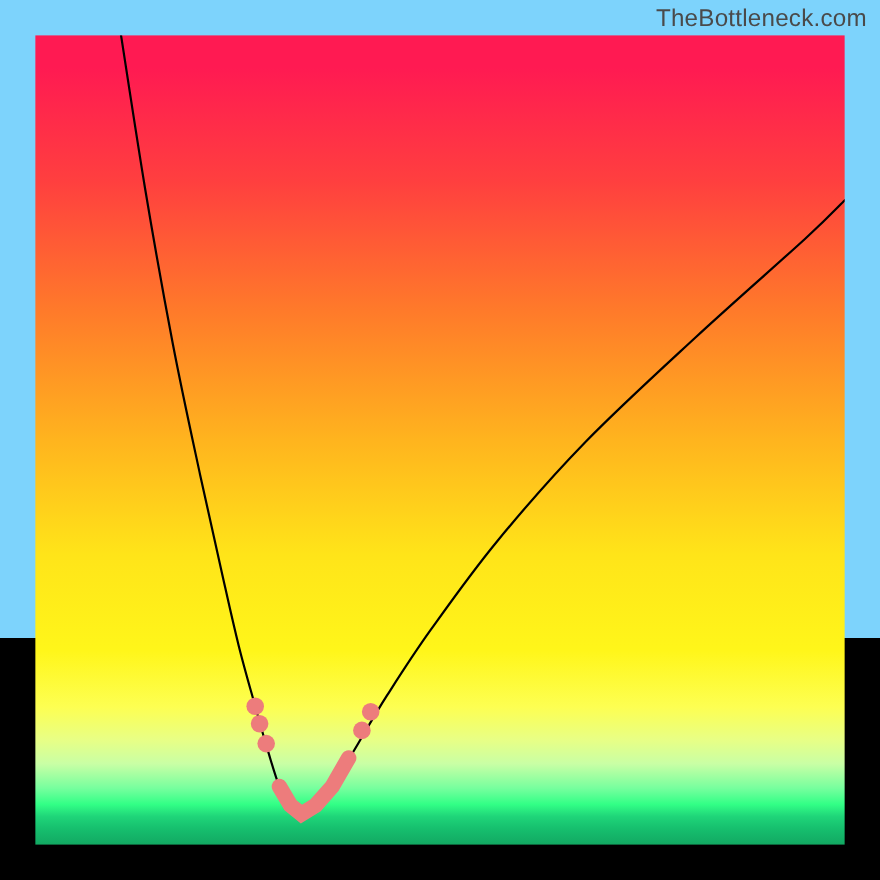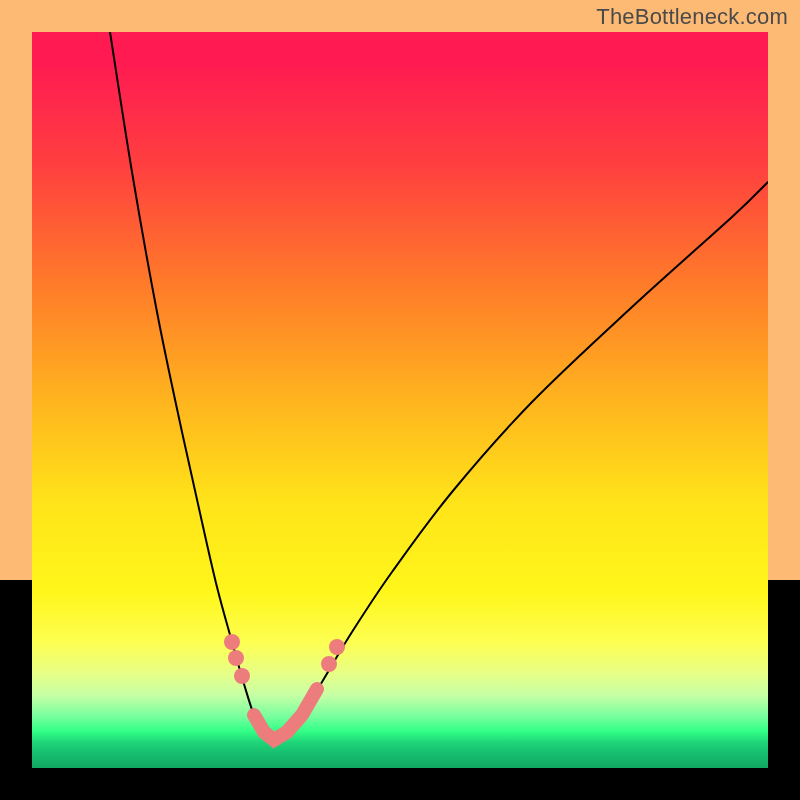--- a/index.html
+++ b/index.html
@@ -8,21 +8,21 @@
     width: 800px;
     height: 800px;
     background: #000;
     overflow: hidden;
     font-family: Arial, Helvetica, sans-serif;
   }
   .frame {
     position: relative;
     width: 800px;
     height: 580px;
-    background: #fdba74;
+    background: #7dd3fc;
   }
   .watermark {
     position: absolute;
     top: 4px;
     right: 12px;
     color: #4a4a4a;
     font-size: 22px;
     font-weight: 500;
     letter-spacing: 0.2px;
     z-index: 10;

